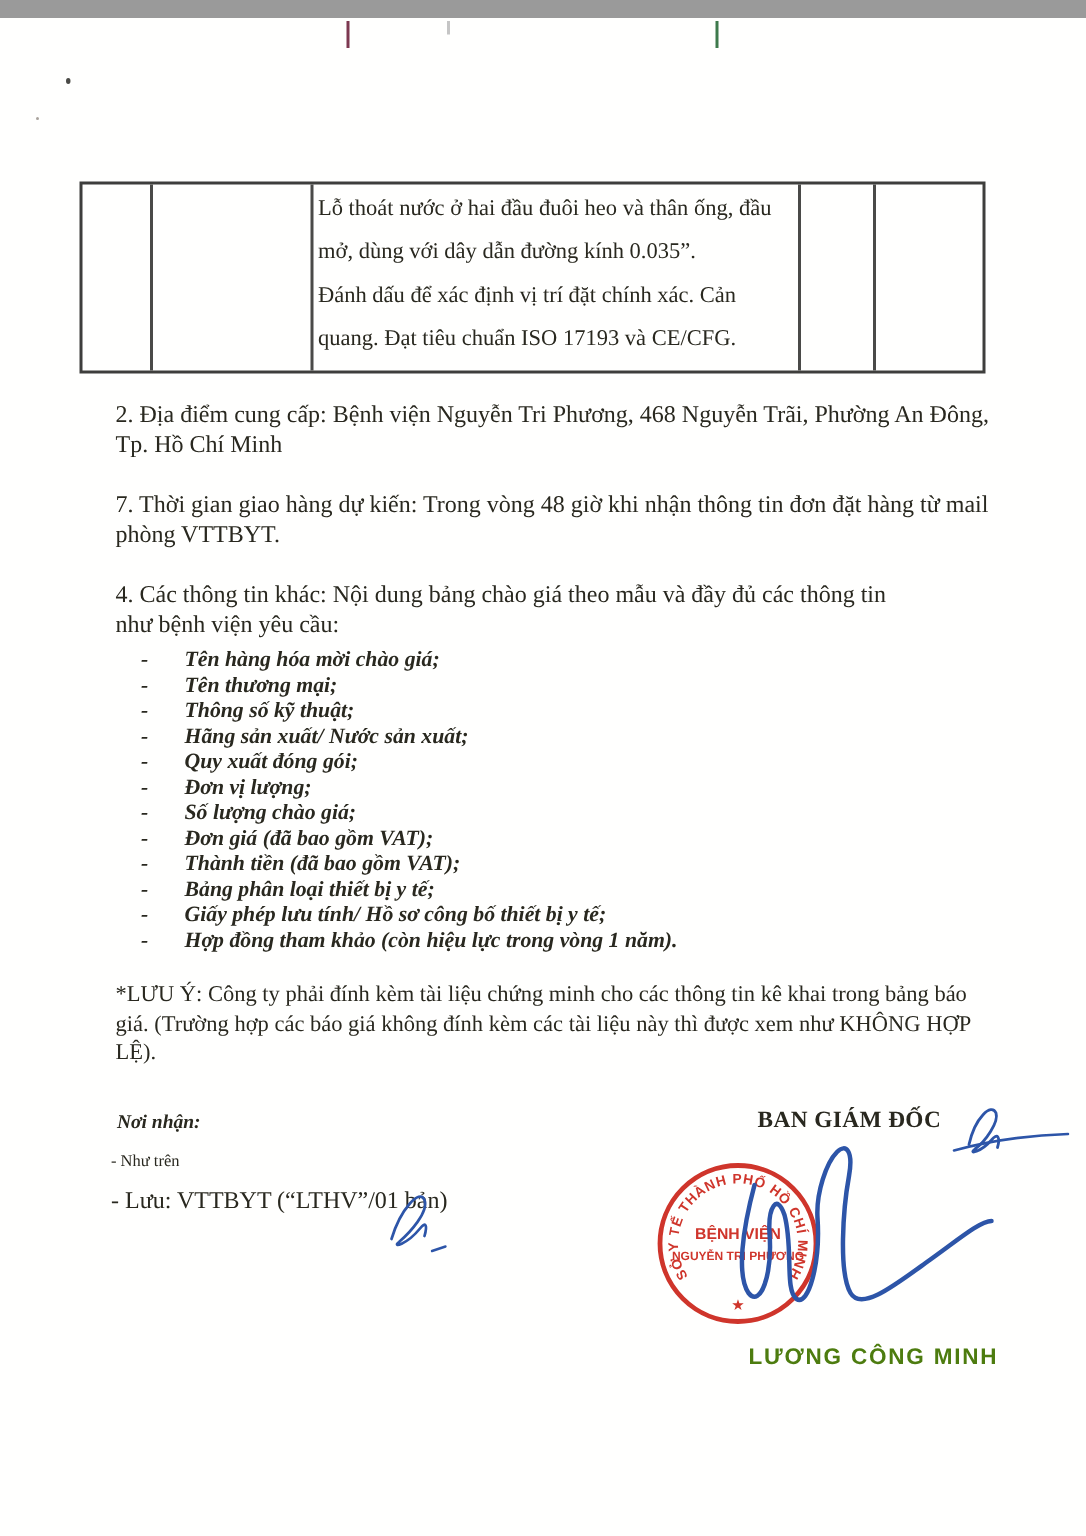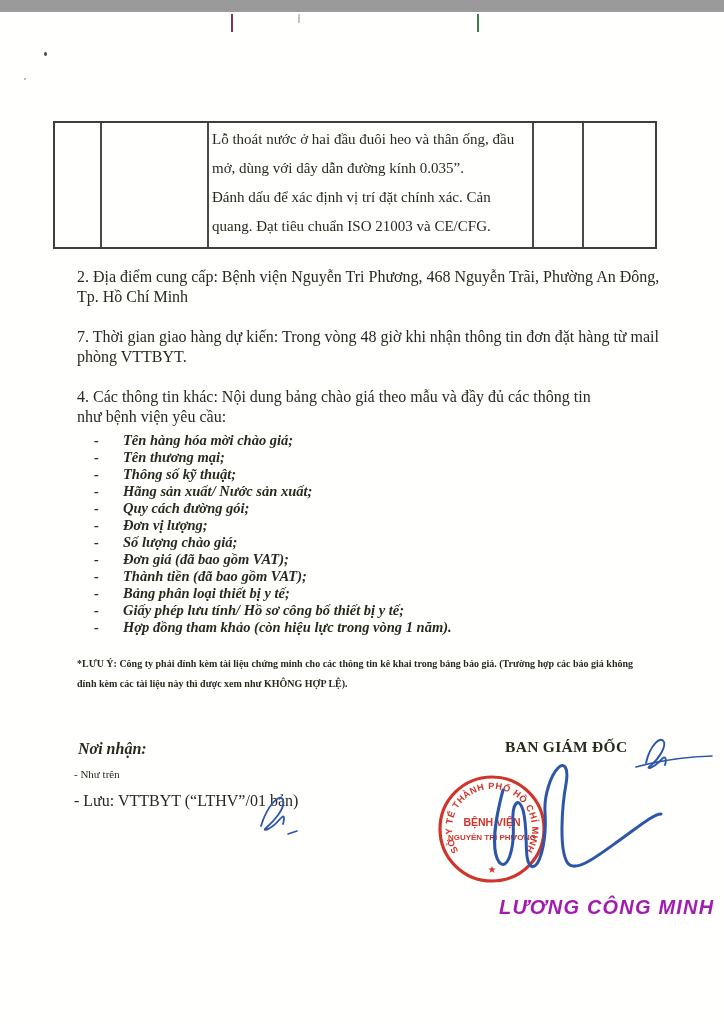--- a/index.html
+++ b/index.html
@@ -30,32 +30,32 @@
   .p2{top:255px;width:588px;}
   .p3{top:315px;width:592px;}
   .p4{top:375px;width:540px;}
   
   .checklist{position:absolute;left:94px;top:420px;font-size:14.5px;
     font-weight:bold;font-style:italic;}
   .cl-row{display:flex;line-height:17px;}
   .cl-dash{width:29px;flex:0 0 29px;}
   
   .note{position:absolute;left:77px;top:642px;width:572px;
-    font-size:10px;font-weight:bold;line-height:19.5px;}
+    font-size:15px;font-weight:normal;line-height:19.5px;}
   
-  .recipients-label{position:absolute;left:78px;top:728px;font-size:16px;
+  .recipients-label{position:absolute;left:78px;top:728px;font-size:13px;
     font-weight:bold;font-style:italic;}
   .recipient1{position:absolute;left:74px;top:756px;font-size:11px;}
   .recipient2{position:absolute;left:74px;top:780px;font-size:16px;}
   
   .director-title{position:absolute;left:505px;top:726px;font-size:15.5px;
     font-weight:bold;letter-spacing:.3px;}
-  .signer-name{position:absolute;left:499px;top:884px;font-size:20px;
-    font-weight:bold;letter-spacing:1.2px;color:#a21caf;
-    font-family:"Liberation Sans","DejaVu Sans",sans-serif;font-style:italic;}
+  .signer-name{position:absolute;left:499px;top:884px;font-size:15px;
+    font-weight:bold;letter-spacing:1.2px;color:#4d7c0f;
+    font-family:"Liberation Sans","DejaVu Sans",sans-serif;}
   .stamp-wrap{position:absolute;left:436px;top:761px;width:112px;height:112px;}
   .sig-big{position:absolute;left:425px;top:738px;width:245px;height:140px;}
   .sig-flourish{position:absolute;left:618px;top:715px;width:100px;height:50px;}
   .sig-clerk{position:absolute;left:243px;top:772px;width:62px;height:56px;}
   svg{display:block;}
   .stamp-text{fill:#cf352b;font-family:"Liberation Sans","DejaVu Sans",sans-serif;font-weight:bold;}
 </style>
 </head>
 <body>
 
@@ -68,21 +68,21 @@
   <div class="speck2"></div>
   <div class="bottom-line"></div>
 
   <div class="spec-table">
     <div class="vline v1"></div>
     <div class="vline v2"></div>
     <div class="vline v3"></div>
     <div class="vline v4"></div>
     <div class="spec-text">
       <div>Lỗ thoát nước ở hai đầu đuôi heo và thân ống, đầu mở, dùng với dây dẫn đường kính 0.035”.</div>
-      <div>Đánh dấu để xác định vị trí đặt chính xác. Cản quang. Đạt tiêu chuẩn ISO 21003 và CE/CFG.</div>
+      <div>Đánh dấu để xác định vị trí đặt chính xác. Cản quang. Đạt tiêu chuẩn ISO 17193 và CE/CFG.</div>
     </div>
   </div>
 
   <div class="para p2">2. Địa điểm cung cấp: Bệnh viện Nguyễn Tri Phương, 468 Nguyễn Trãi, Phường An Đông, Tp. Hồ Chí Minh</div>
   <div class="para p3">7. Thời gian giao hàng dự kiến: Trong vòng 48 giờ khi nhận thông tin đơn đặt hàng từ mail phòng VTTBYT.</div>
   <div class="para p4">4. Các thông tin khác: Nội dung bảng chào giá theo mẫu và đầy đủ các thông tin như bệnh viện yêu cầu:</div>
 
   <div class="checklist">
     <div class="cl-row">
         <span class="cl-dash">-</span>
@@ -95,21 +95,21 @@
     <div class="cl-row">
         <span class="cl-dash">-</span>
         <span>Thông số kỹ thuật;</span>
       </div>
     <div class="cl-row">
         <span class="cl-dash">-</span>
         <span>Hãng sản xuất/ Nước sản xuất;</span>
       </div>
     <div class="cl-row">
         <span class="cl-dash">-</span>
-        <span>Quy cách đường gói;</span>
+        <span>Quy xuất đóng gói;</span>
       </div>
     <div class="cl-row">
         <span class="cl-dash">-</span>
         <span>Đơn vị lượng;</span>
       </div>
     <div class="cl-row">
         <span class="cl-dash">-</span>
         <span>Số lượng chào giá;</span>
       </div>
     <div class="cl-row">

